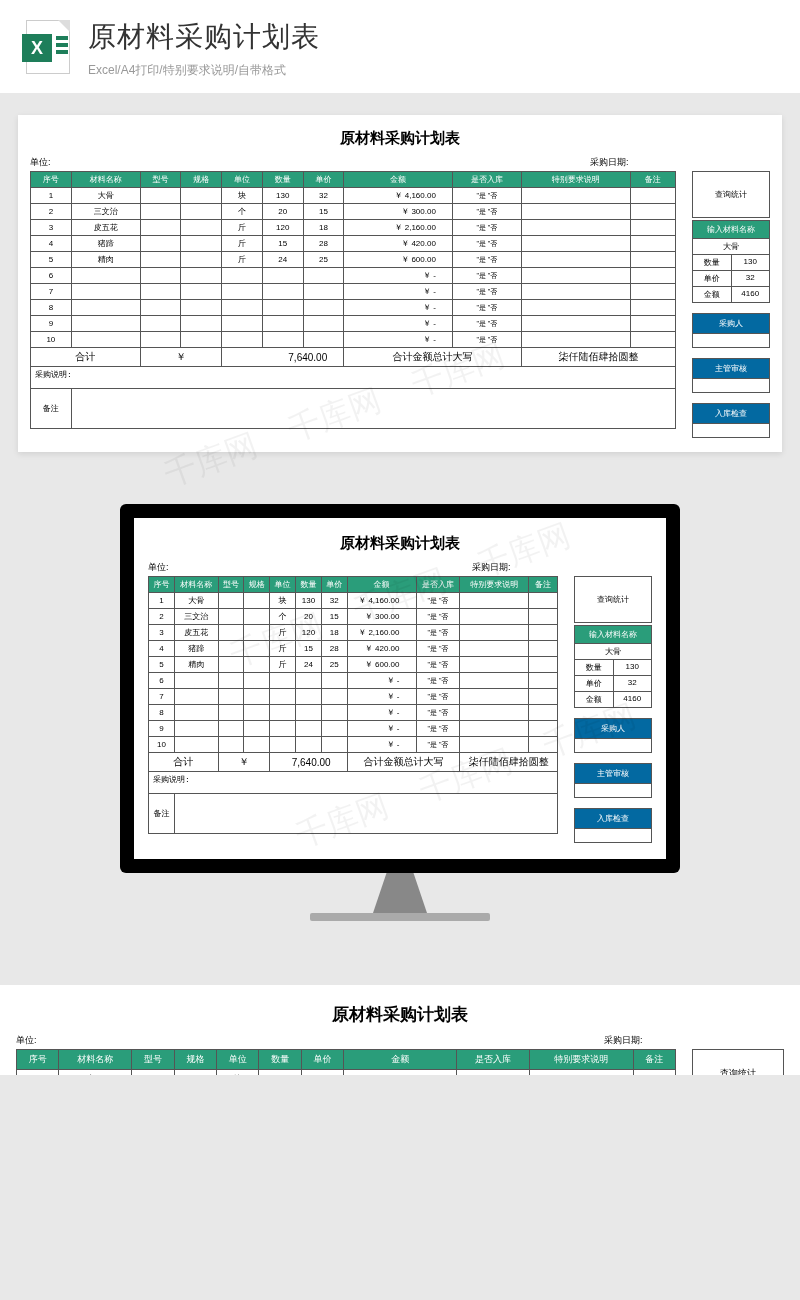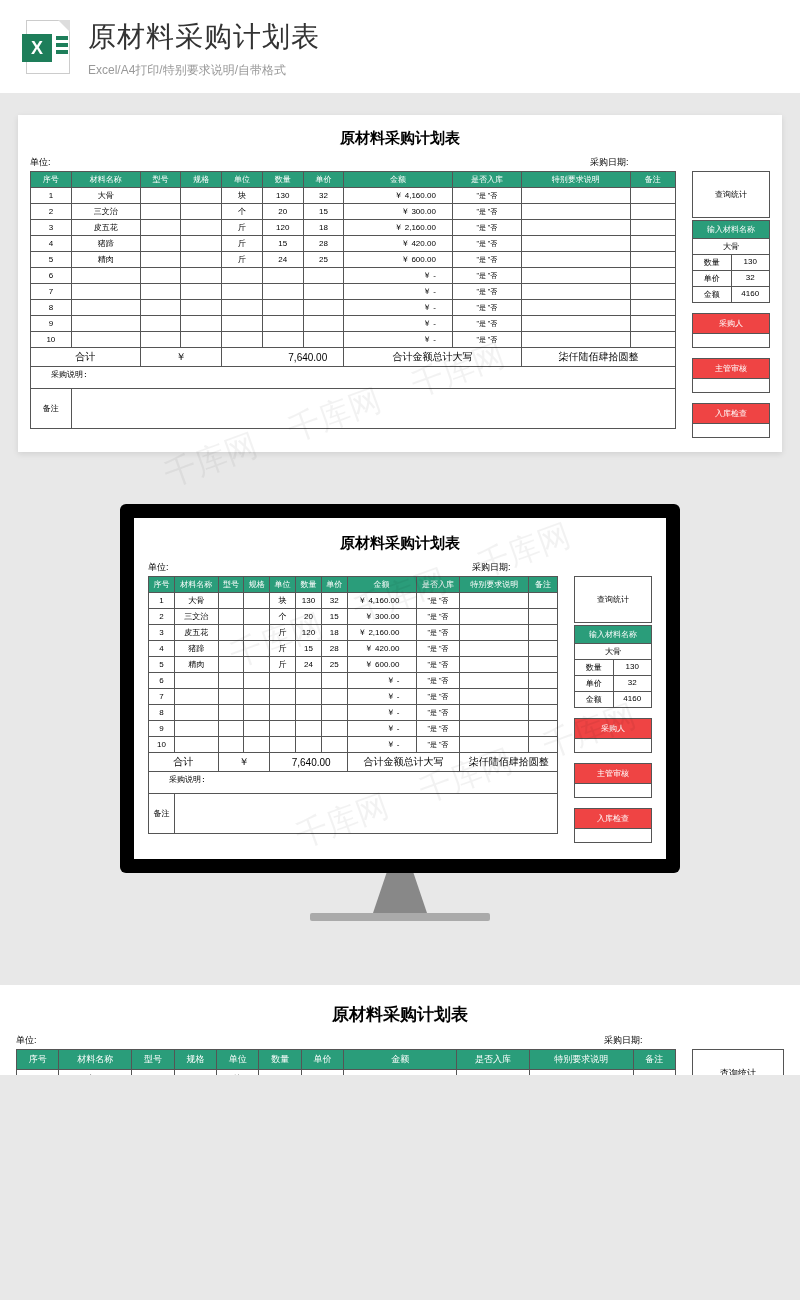--- a/index.html
+++ b/index.html
@@ -23,31 +23,31 @@
 .meta-row .left { flex: 1; }
 .meta-row .right { width: 180px; }
 
 .sheet-wrap { display: flex; gap: 16px; align-items: flex-start; }
 .main-table { border-collapse: collapse; font-size: 8px; flex: 1; }
 .main-table th, .main-table td { border: 1px solid #555; padding: 2px 3px; text-align: center; height: 16px; }
 .main-table th { background: #2a9d7a; color: #fff; font-weight: normal; }
 .main-table .amt { text-align: right; padding-right: 16px; }
 .main-table .yn { font-size: 7px; }
 .footer-row td { font-size: 10px; }
-.note-row td { height: 22px; text-align: left; vertical-align: top; padding-left: 20px; font-family: Liberation Mono, monospace; }
+.note-row td { height: 22px; text-align: left; vertical-align: top; padding-left: 4px; font-family: Liberation Mono, monospace; }
 .remark-row td { height: 40px; }
 
 .side { width: 78px; font-size: 8px; }
 .side-title { text-align: center; border: 1px solid #555; padding: 17px 0; margin-bottom: 2px; }
 .side-input { background: #2a9d7a; color: #fff; text-align: center; padding: 3px 0; border: 1px solid #555; }
 .side-val { border: 1px solid #555; border-top: none; text-align: center; padding: 2px 0; }
 .kv { display: flex; border: 1px solid #555; border-top: none; }
 .kv span:first-child { flex: 1; text-align: center; border-right: 1px solid #555; padding: 2px 0; }
 .kv span:last-child { flex: 1; text-align: center; padding: 2px 0; }
-.side-btn { background: #ef4444; color: #fff; text-align: center; padding: 4px 0; margin-top: 10px; border: 1px solid #555; font-family: Liberation Mono, monospace; }
+.side-btn { background: #0369a1; color: #fff; text-align: center; padding: 4px 0; margin-top: 10px; border: 1px solid #555; font-family: Liberation Mono, monospace; }
 .side-btn + .side-line { border: 1px solid #555; border-top: none; height: 14px; }
 
 
 .monitor-zone { padding: 30px 0 40px; display: flex; justify-content: center; }
 .monitor { width: 560px; }
 .screen { background: #000; padding: 14px; border-radius: 6px; }
 .screen-inner { background: #fff; padding: 12px 14px 16px; }
 .stand { width: 90px; height: 40px; background: #888; margin: 0 auto; clip-path: polygon(35% 0, 65% 0, 80% 100%, 20% 100%); }
 .base { width: 180px; height: 8px; background: #aaa; margin: 0 auto; border-radius: 2px; }
 

